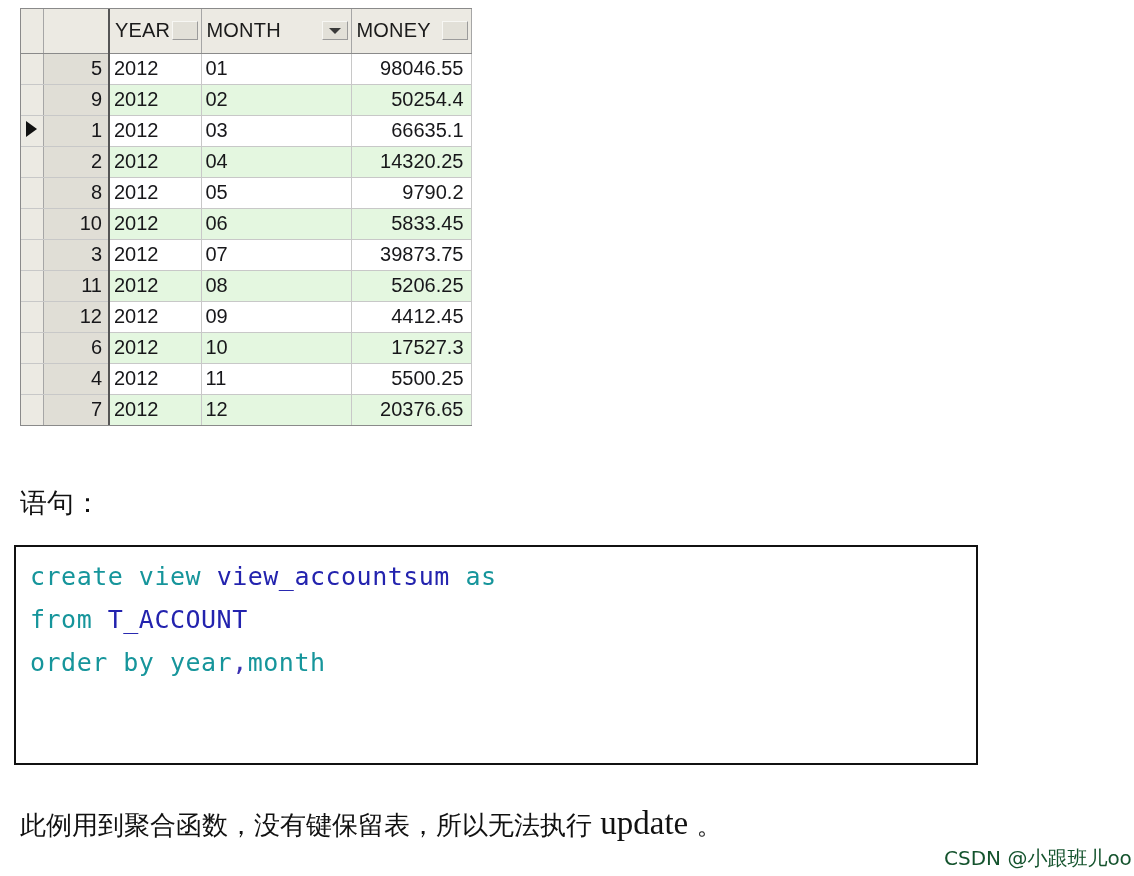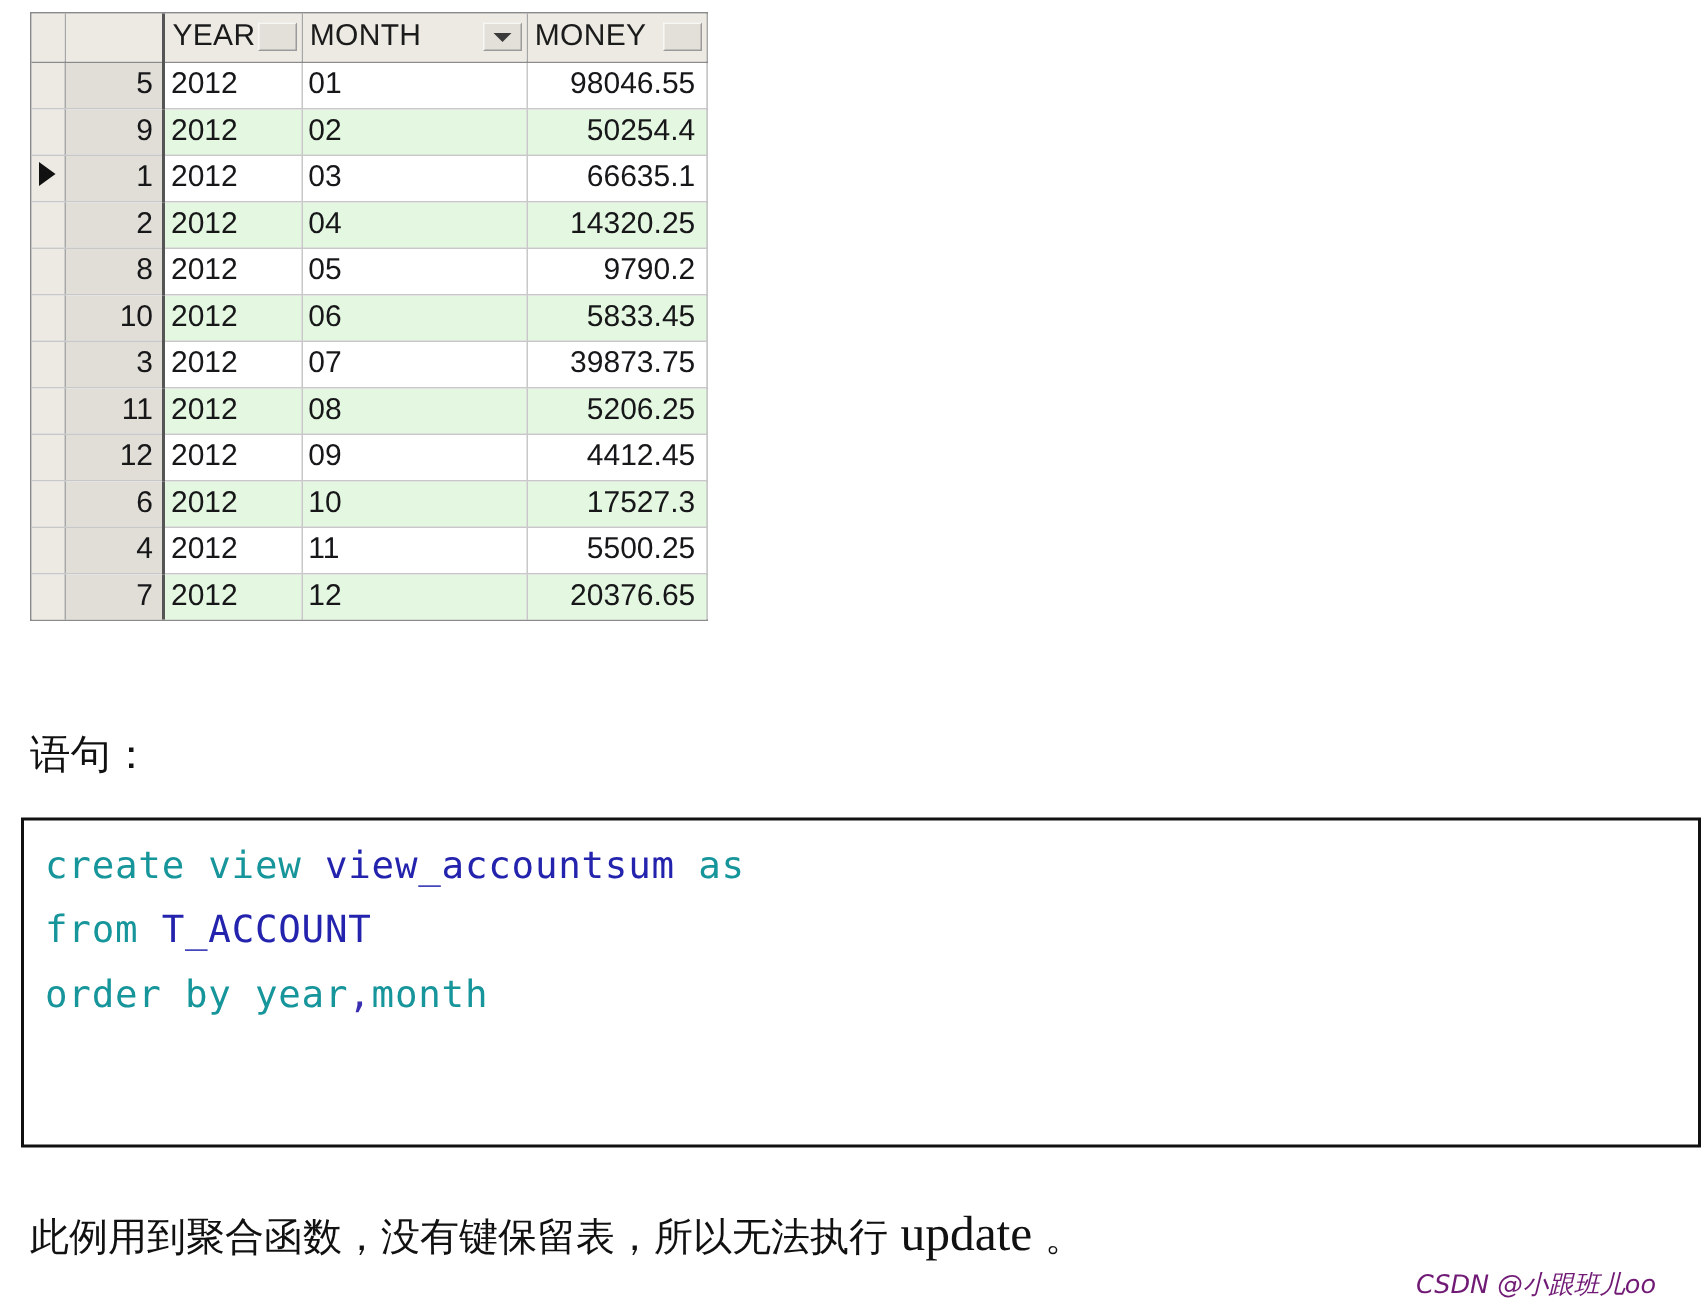--- a/index.html
+++ b/index.html
@@ -34,21 +34,21 @@
   table.grid col.c-ind   { width: 22px; }
   table.grid col.c-num   { width: 66px; }
   table.grid col.c-year  { width: 92px; }
   table.grid col.c-month { width: 150px; }
   table.grid col.c-money { width: 120px; }
 
   
   thead th {
     padding: 0;
     margin: 0;
-    height: 32px;
+    height: 44px;
     background: #eceae3;
     border-right: 1px solid #a6a6a6;
     border-bottom: 1px solid #8a8a8a;
     font-weight: normal;
     font-size: 20px;
     color: #1b1b1b;
     text-align: left;
     vertical-align: middle;
     position: relative;
     box-sizing: border-box;
@@ -164,21 +164,21 @@
   #note-line .en {
     font-family: "Liberation Serif", serif;
     font-size: 33px;
   }
 
   
   #code-block {
     position: absolute;
     left: 14px;
     top: 545px;
-    width: 1120px;
+    width: 964px;
     height: 220px;
     border: 2px solid #111111;
     background: #ffffff;
     box-sizing: border-box;
     padding: 8px 0 0 14px;
     font-family: "DejaVu Sans Mono", "Liberation Mono", monospace;
     font-size: 25px;
     line-height: 43px;
     letter-spacing: 0.5px;
   }
@@ -186,24 +186,23 @@
   .kw  { color: #16959b; }
   .id  { color: #2323ae; }
   .pn  { color: #3a2fb0; }
 
   
   #watermark {
     position: absolute;
     left: 944px;
     top: 845px;
     font-family: "DejaVu Sans", "Liberation Sans", sans-serif;
-    font-size: 17px;
-    color: #701a75;
+    font-size: 20px;
+    color: #14532d;
     white-space: nowrap;
-    font-style: italic;
   }
 </style>
 </head>
 <body>
 
 <div id="grid-wrap">
   <table class="grid">
     <colgroup>
       <col class="c-ind">
         <col class="c-num">

